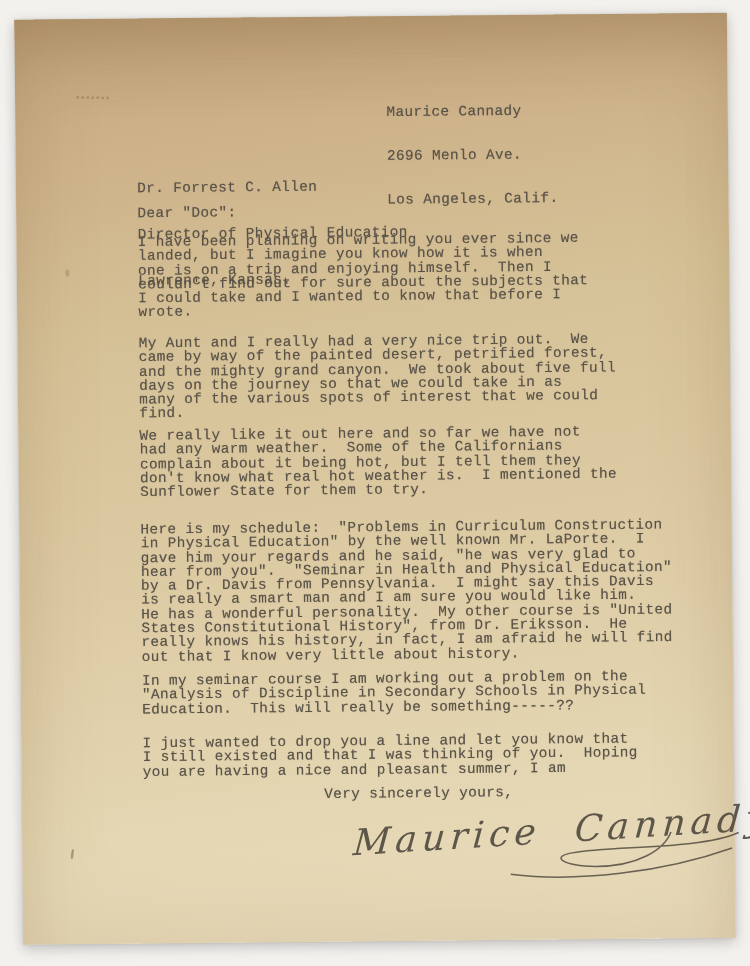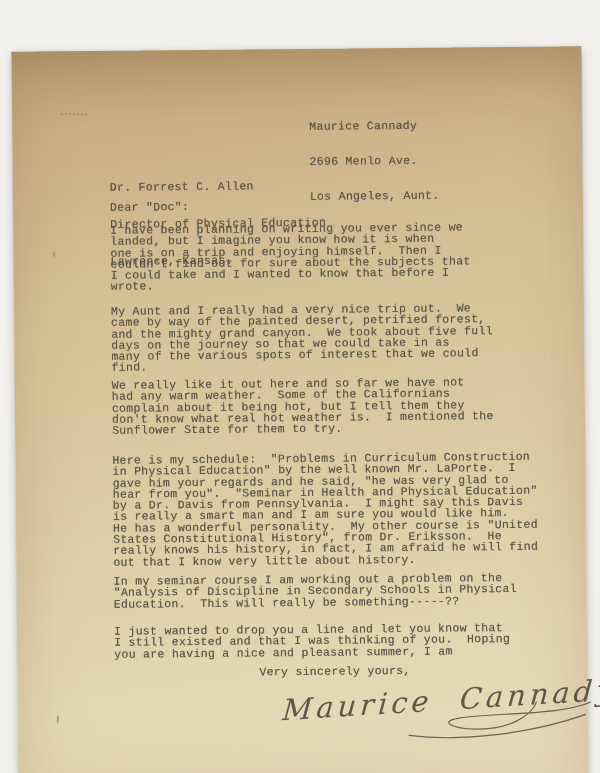--- a/index.html
+++ b/index.html
@@ -2,21 +2,21 @@
 <html><head>
 <meta charset="utf-8">
 <style>
   html,body{margin:0;padding:0;}
   body{
     width:600px;height:773px;overflow:hidden;
     background:#f2f1ee;
     font-family:"Liberation Sans",sans-serif;
     position:relative;
   }
-  .canvas{position:absolute;inset:0;margin-top:36px;}
+  .canvas{position:absolute;inset:0;}
   .paper{
     position:absolute;left:15px;top:13px;width:570px;height:740px;
     background:linear-gradient(172deg,#c2a67c 0%,#cdb189 14%,#d6c298 34%,#ddcba4 58%,#e4d6b2 80%,#e9dcbd 100%);
     transform:rotate(-0.55deg);
     box-shadow:0 3px 10px rgba(0,0,0,0.22), 0 0 2px rgba(0,0,0,0.10);
   }
   .paper::after{
     content:"";position:absolute;inset:0;pointer-events:none;
     box-shadow:inset 0 0 70px rgba(130,95,55,0.16), inset 0 45px 60px -28px rgba(115,82,45,0.28);
   }
@@ -65,21 +65,21 @@
 <div class="canvas">
   <div class="paper">
 
     <div class="speck speck-1"></div>
     <div class="speck speck-2"></div>
     <div class="speck speck-3"></div>
 
     <div class="typed sender">
       <div>Maurice Cannady</div>
       <div>2696 Menlo Ave.</div>
-      <div>Los Angeles, Aunt.</div>
+      <div>Los Angeles, Calif.</div>
     </div>
 
     <div class="typed recipient">
       <div>Dr. Forrest C. Allen</div>
       <div>Director of Physical Education</div>
       <div>Lawrence, Kansas.</div>
     </div>
 
     <div class="typed salutation">Dear "Doc":</div>
 

